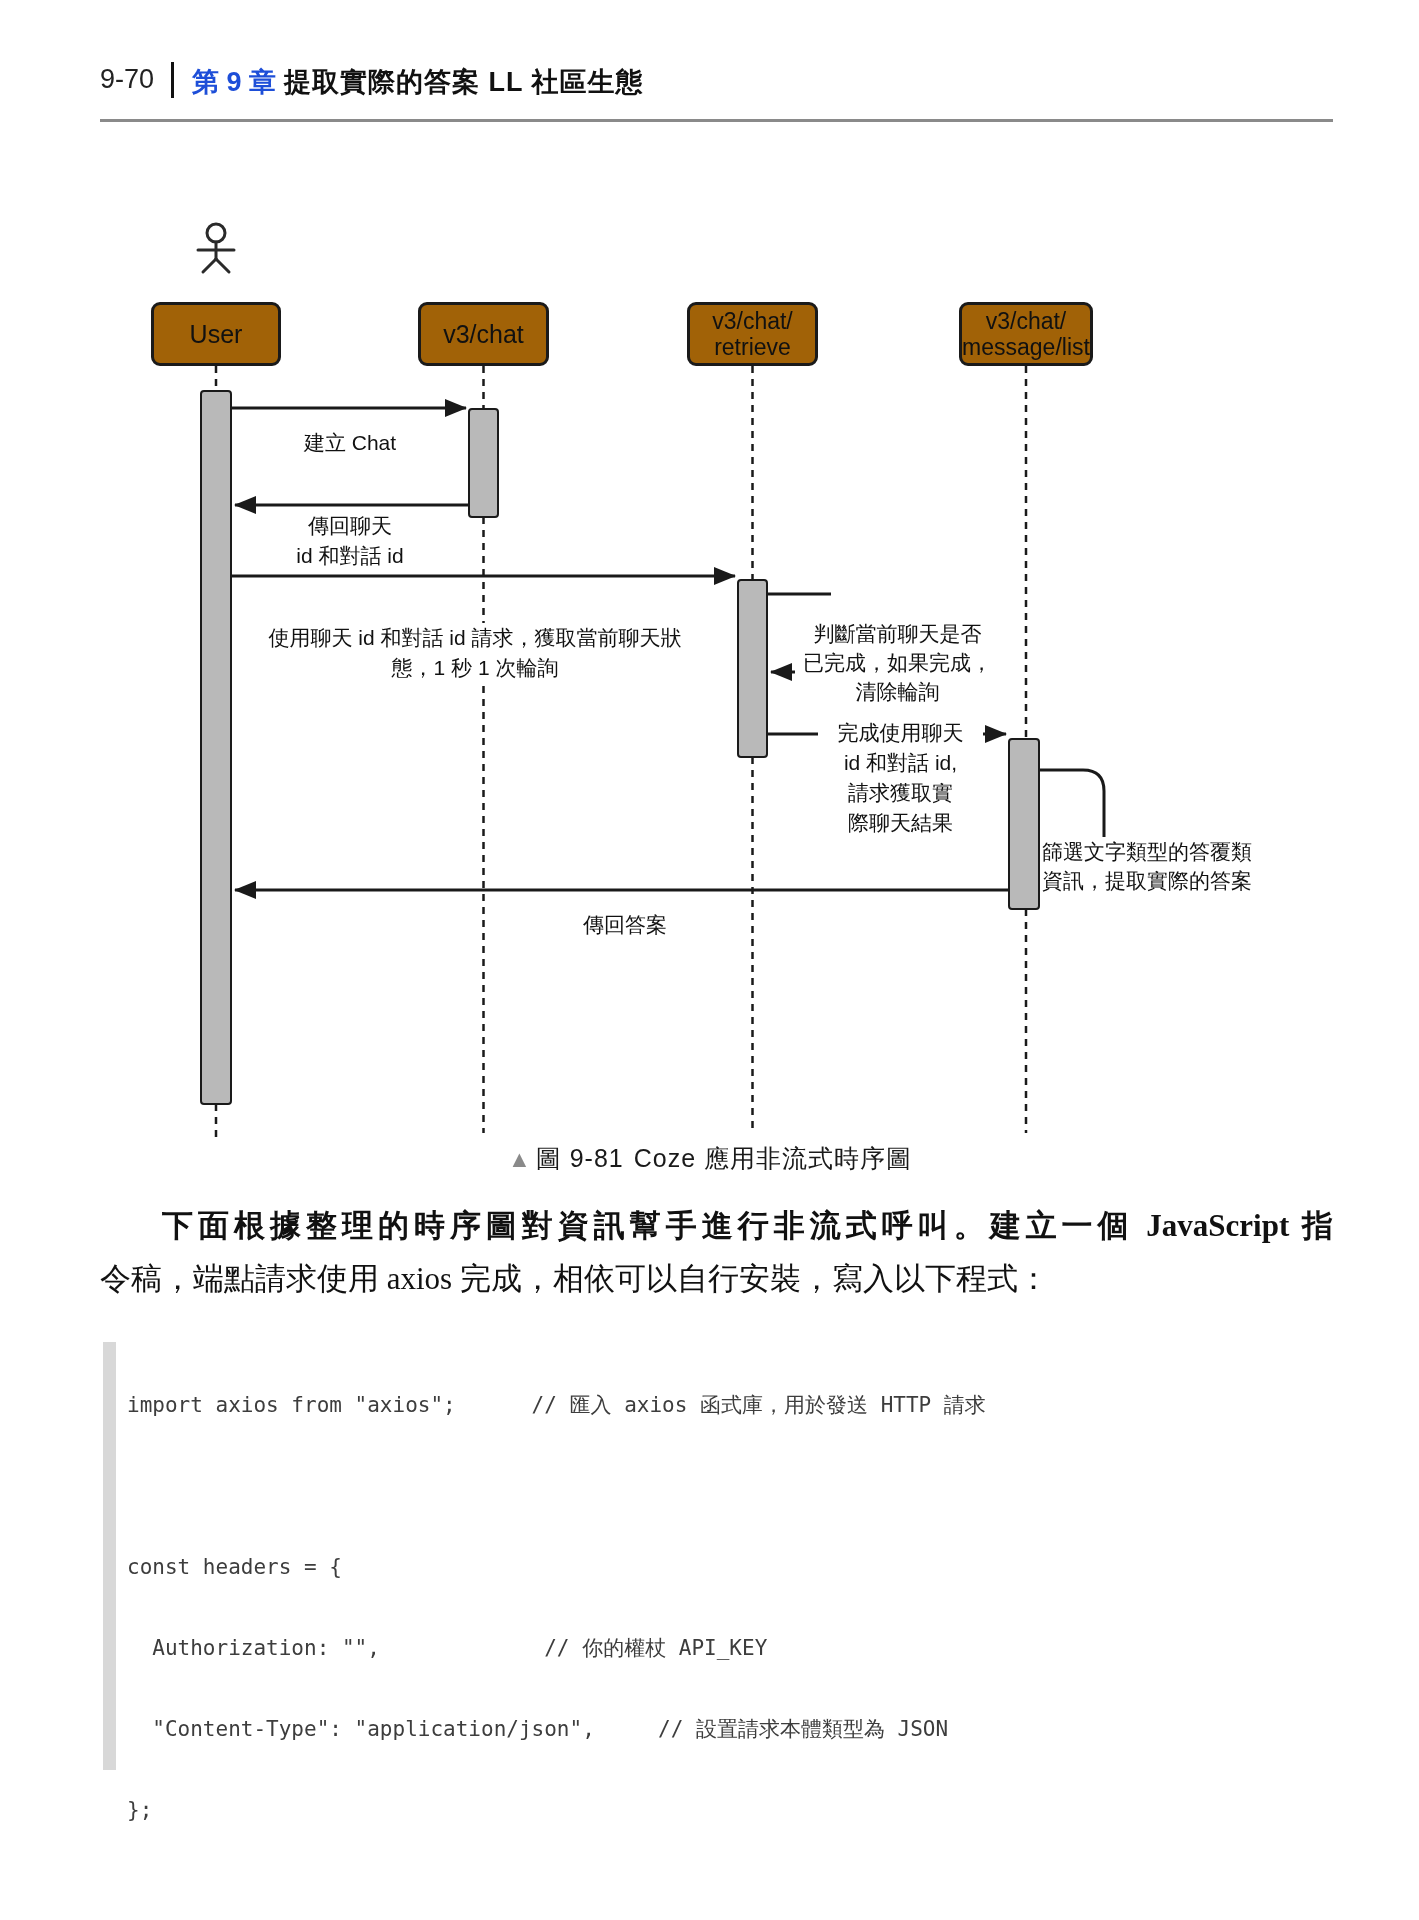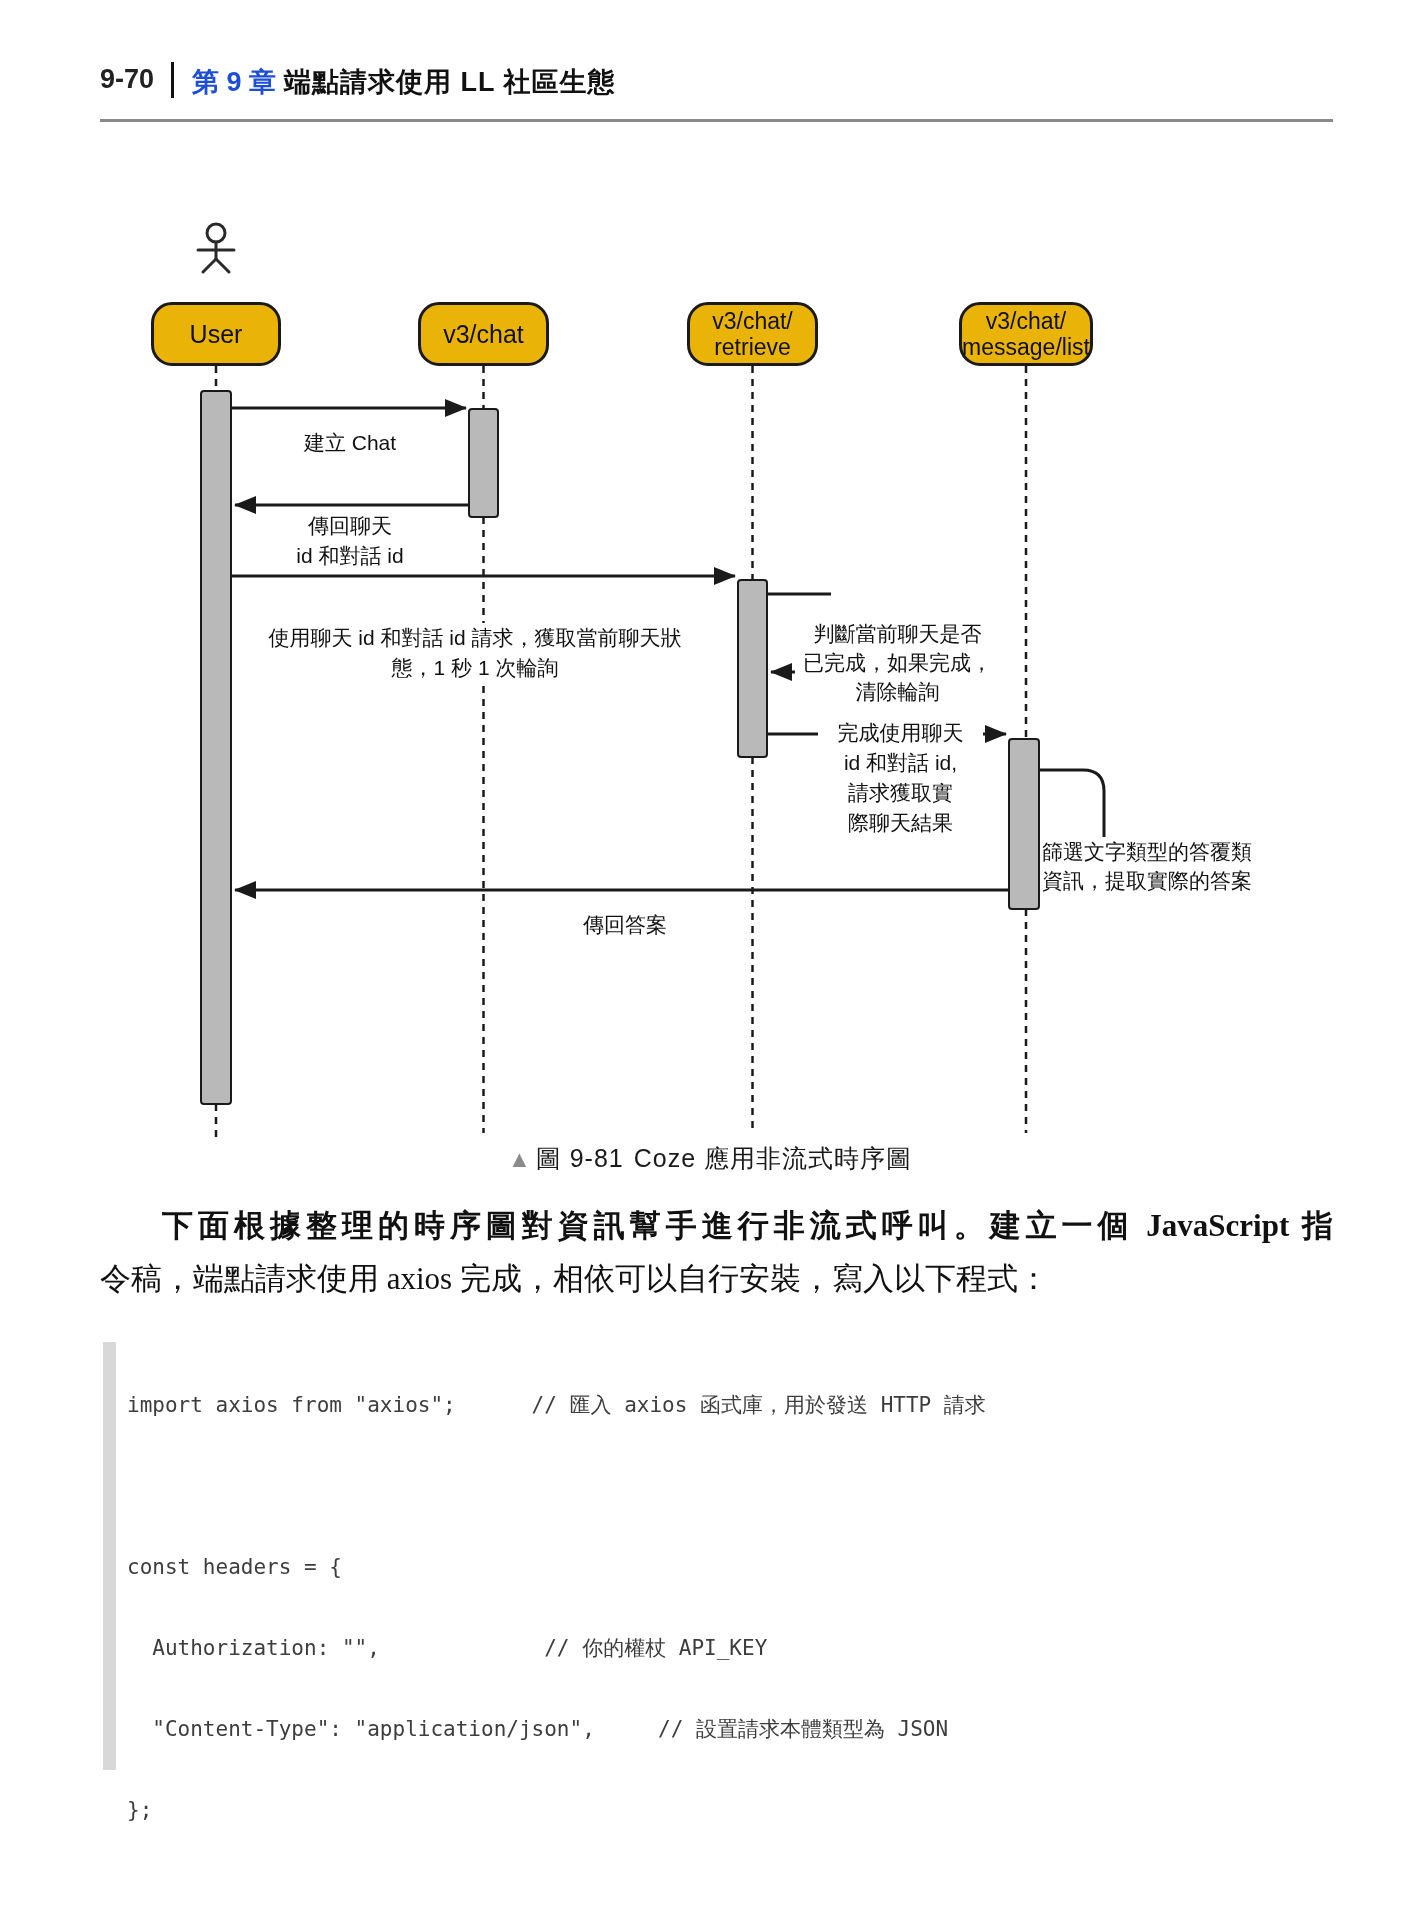--- a/index.html
+++ b/index.html
@@ -3,31 +3,31 @@
 <meta charset="utf-8">
 <style>
   html,body{margin:0;padding:0;background:#ffffff;}
   #page{
     position:relative;width:1419px;height:1920px;background:#ffffff;
     font-family:"Liberation Sans", sans-serif;color:#1a1a1a;overflow:hidden;
   }
   .abs{position:absolute;}
 
   
-  .hdr-num{left:100px;top:64px;font-size:27px;color:#222;font-weight:bold;}
+  .hdr-num{left:100px;top:64px;font-size:27px;color:#222;}
   .hdr-sep{left:171px;top:62px;width:3px;height:36px;background:#111;}
   .hdr-chapter{left:192px;top:64px;font-size:27px;font-weight:bold;color:#1d4ed8;}
   .hdr-title{left:284px;top:64px;font-size:27px;font-weight:600;color:#111;letter-spacing:1px;}
   .hdr-rule{left:100px;top:119px;width:1233px;height:3px;background:#8a8a8a;}
 
   
   svg.layer{position:absolute;left:0;top:0;pointer-events:none;}
   .pbox{
     position:absolute;box-sizing:border-box;height:64px;
-    background:#eab308;border:3px solid #1a1a1a;border-radius:21px;
+    background:#a16207;border:3px solid #1a1a1a;border-radius:9px;
     display:flex;flex-direction:column;align-items:center;justify-content:center;
     font-size:25px;color:#111;line-height:27px;z-index:2;
   }
   .bar{
     position:absolute;box-sizing:border-box;background:#b9b9b9;
     border:2.5px solid #1a1a1a;border-radius:4px;z-index:2;
   }
   .mlabel{
     position:absolute;background:#ffffff;font-size:21px;line-height:30px;
     color:#111;text-align:center;z-index:4;margin-top:35px;
@@ -59,21 +59,21 @@
   .code-line{height:33px;line-height:33px;}
 </style>
 </head>
 <body>
 
 <div id="page">
 
   <div class="abs hdr-num">9-70</div>
   <div class="abs hdr-sep"></div>
   <div class="abs hdr-chapter">第 9 章</div>
-  <div class="abs hdr-title">端點請求使用 LL 社區生態</div>
+  <div class="abs hdr-title">提取實際的答案 LL 社區生態</div>
   <div class="abs hdr-rule"></div>
 
   <svg class="layer" width="1419" height="1920" viewBox="0 0 1419 1920" style="z-index:1">
     <g stroke="#2a2a2a" stroke-width="3" fill="none" stroke-linecap="round">
       <circle cx="216" cy="233" r="9"></circle>
       <line x1="216" y1="242" x2="216" y2="259"></line>
       <line x1="198" y1="250" x2="234" y2="250"></line>
       <line x1="216" y1="259" x2="203" y2="272"></line>
       <line x1="216" y1="259" x2="229" y2="272"></line>
     </g>

